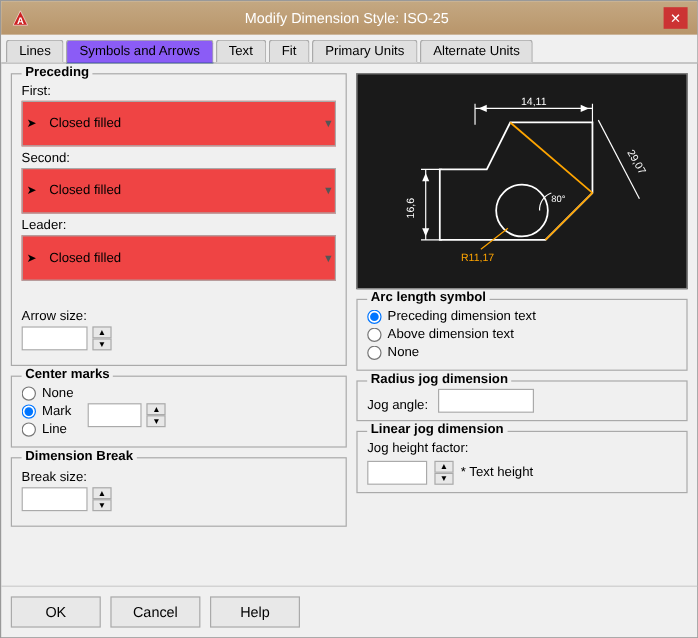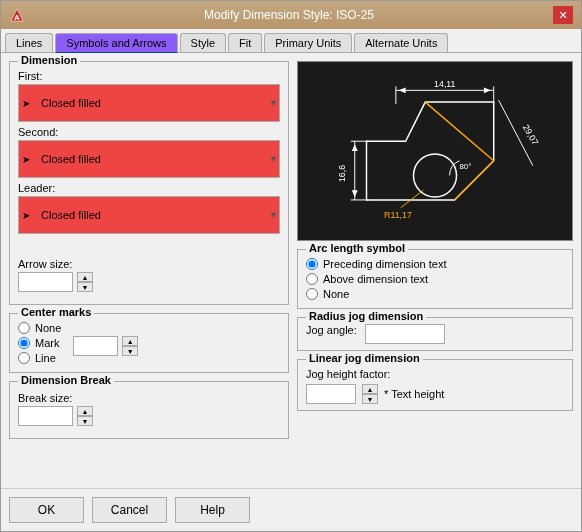--- a/index.html
+++ b/index.html
@@ -219,21 +219,21 @@
       background: #f0f0f0;
       padding: 0 3px;
       font-size: 11px;
       font-weight: bold;
     }
     .radius-jog-group {
       border: 1px solid #aaa;
       padding: 6px 8px;
       position: relative;
       display: flex;
-      align-items: flex-start;
+      align-items: flex-end;
       gap: 8px;
     }
     .radius-jog-label {
       position: absolute;
       top: -8px;
       left: 8px;
       background: #f0f0f0;
       padding: 0 3px;
       font-size: 11px;
       font-weight: bold;
@@ -305,32 +305,32 @@
         <text x="8" y="13" text-anchor="middle" fill="white" font-size="8" font-weight="bold">A</text>
       </svg>
     </div>
     <span class="title-bar-text">Modify Dimension Style: ISO-25</span>
     <button class="title-bar-close">✕</button>
   </div>
 
   <div class="tabs-bar">
     <div class="tab">Lines</div>
     <div class="tab active">Symbols and Arrows</div>
-    <div class="tab">Style</div>
+    <div class="tab">Text</div>
     <div class="tab">Fit</div>
     <div class="tab">Primary Units</div>
     <div class="tab">Alternate Units</div>
   </div>
 
   <div class="content">
 
     <div class="left-panel">
 
       <div class="group-box">
-        <span class="group-label">Dimension</span>
+        <span class="group-label">Preceding</span>
         <div class="field-row">
           <span class="field-label">First:</span>
           <div class="dropdown-wrapper">
             <span class="arrow-icon-prefix">➤</span>
             <select class="dropdown">
               <option>Closed filled</option>
             </select>
             <span class="dropdown-arrow-icon">▼</span>
           </div>
         </div>

